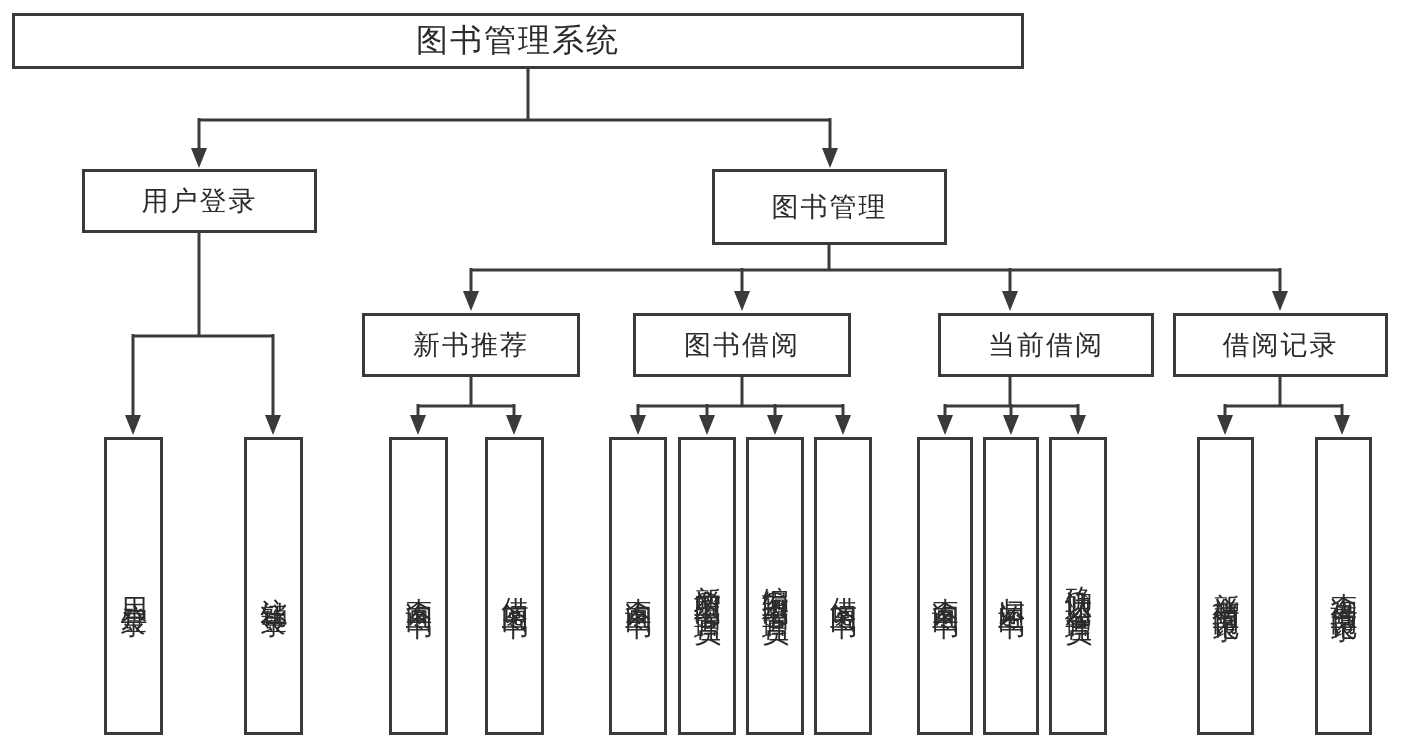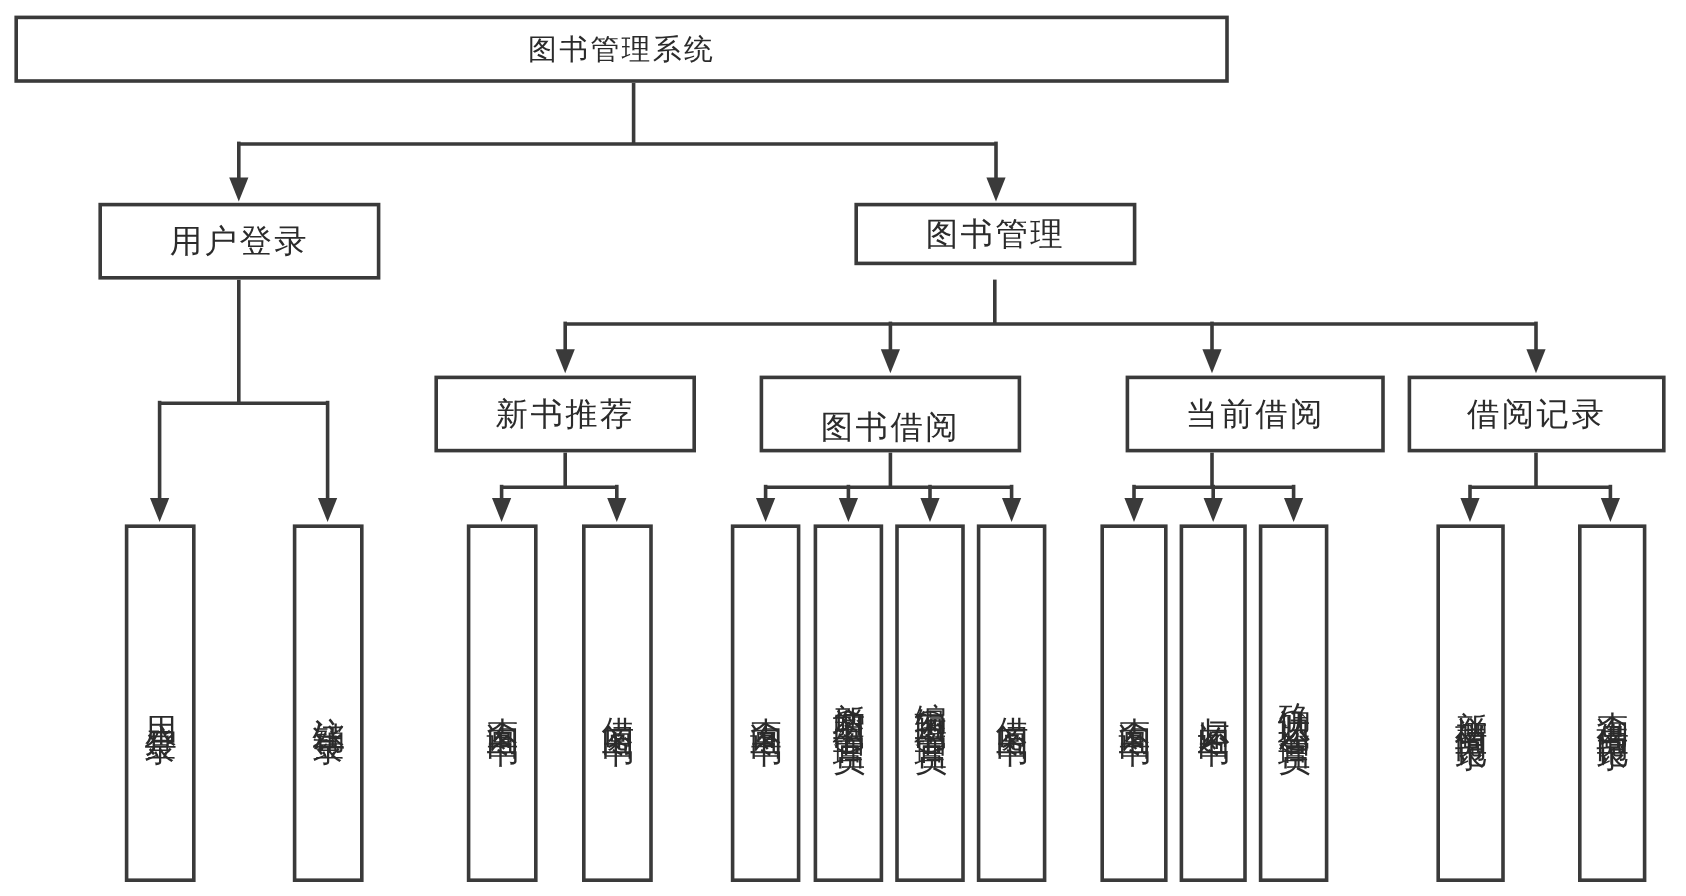--- a/index.html
+++ b/index.html
@@ -24,21 +24,21 @@
     display: flex;
     align-items: center;
     justify-content: center;
     color: #2b2b2b;
   }
   .hlabel {
     font-size: 27px;
     letter-spacing: 2px;
     white-space: nowrap;
   }
-  .root-label { font-size: 24px; }
+  .root-label { font-size: 32px; }
   .vlabel {
     writing-mode: vertical-rl;
     text-orientation: mixed;
     font-size: 27px;
     letter-spacing: 5px;
     line-height: 1;
     white-space: nowrap;
   }
   .watermark {
     position: absolute;
@@ -118,28 +118,28 @@
     <path d="M1334,415 L1350,415 L1342,435 Z" fill="#3a3a3a" stroke="none"></path>
   </svg>
 
   <div class="box" style="left:12px; top:13px; width:1012px; height:56px;">
     <span class="hlabel root-label">图书管理系统</span>
   </div>
 
   <div class="box" style="left:82px; top:169px; width:235px; height:64px;">
     <span class="hlabel">用户登录</span>
   </div>
-  <div class="box" style="left:712px; top:169px; width:235px; height:52px;">
+  <div class="box" style="left:712px; top:169px; width:235px; height:76px;">
     <span class="hlabel">图书管理</span>
   </div>
 
   <div class="box" style="left:362px; top:313px; width:218px; height:64px;align-items:center;">
     <span class="hlabel">新书推荐</span>
   </div>
-  <div class="box" style="left:633px; top:313px; width:218px; height:64px;align-items:flex-end;">
+  <div class="box" style="left:633px; top:313px; width:218px; height:64px;">
     <span class="hlabel">图书借阅</span>
   </div>
   <div class="box" style="left:902px; top:313px; width:216px; height:64px;margin-left:36px;">
     <span class="hlabel">当前借阅</span>
   </div>
   <div class="box" style="left:1173px; top:313px; width:215px; height:64px;">
     <span class="hlabel">借阅记录</span>
   </div>
 
   <div class="box" style="left:104px; top:437px; width:59px; height:298px;">

